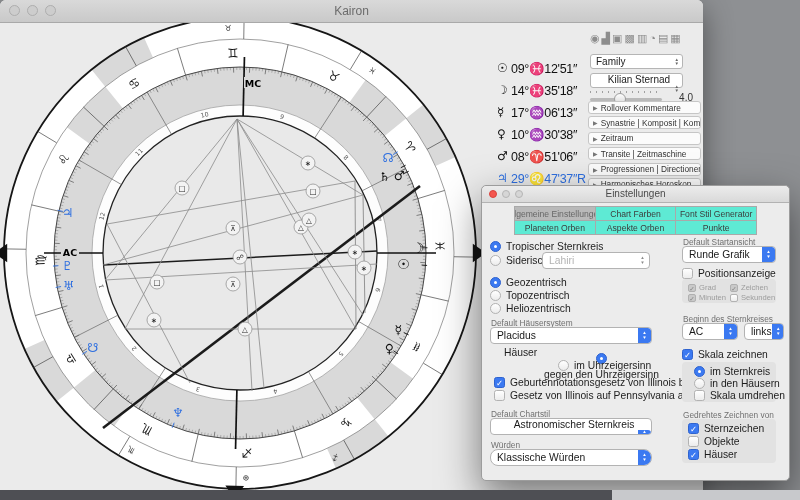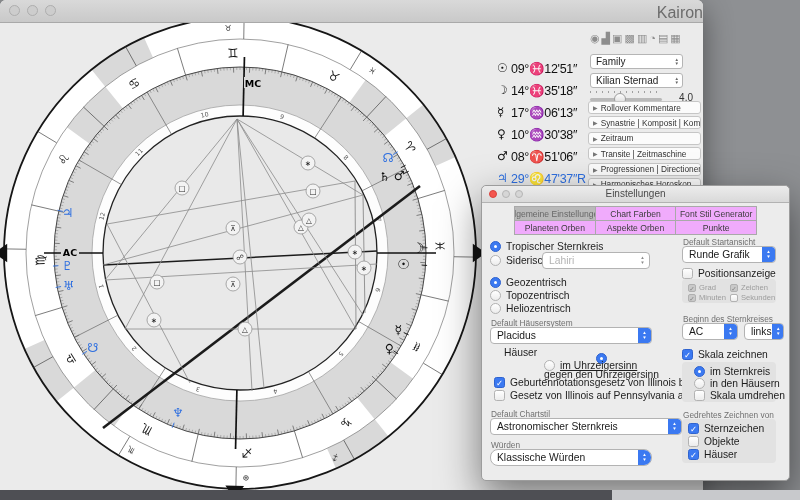--- a/index.html
+++ b/index.html
@@ -2,21 +2,21 @@
 <html><head>
 <meta charset="utf-8">
 <style>
   html,body{margin:0;padding:0;width:800px;height:500px;overflow:hidden;
     font-family:"Liberation Sans",sans-serif;background:#8e9093;-webkit-font-smoothing:antialiased;}
   
   #main-window{position:absolute;left:0;top:0;width:703px;height:490px;background:#ebebeb;
     border-radius:6px 6px 0 0;box-shadow:0 10px 30px rgba(0,0,0,.45);}
   .titlebar{position:relative;height:22px;background:linear-gradient(#d9d9d9,#c9c9c9);
     border-bottom:1px solid #a9a9a9;border-radius:6px 6px 0 0;}
-  .titlebar .title{position:absolute;left:0;right:0;top:4px;text-align:right;font-size:16px;color:#6c6c6c;}
+  .titlebar .title{position:absolute;left:0;right:0;top:4px;text-align:center;font-size:12px;color:#6c6c6c;}
   .dots{position:absolute;left:9px;top:5px;display:flex;gap:7px;}
   .dot{width:11px;height:11px;border-radius:50%;background:#cdcdcd;border:1px solid #aeaeae;box-sizing:border-box;}
   #main-content{position:absolute;left:0;top:23px;right:0;bottom:0;}
   svg{font-family:"DejaVu Sans",sans-serif;}
   
   #toolbar-icons{position:absolute;left:590px;top:9px;width:105px;display:flex;gap:2px;color:#8d8d8d;font-size:11px;}
   #toolbar-icons span{cursor:default;}
   .mini-select{position:absolute;height:15px;width:93px;background:#fff;border:1px solid #b5b5b5;border-radius:3px;
     font-size:10px;color:#222;display:flex;align-items:center;box-sizing:border-box;padding-left:5px;}
   .mini-select .stp{margin-left:auto;margin-right:3px;display:flex;flex-direction:column;line-height:4px;font-size:4.5px;color:#666;}
@@ -38,21 +38,21 @@
   
   #settings-window{position:absolute;left:481px;top:185px;width:309px;height:296px;background:#ececec;
     border-radius:5px;box-shadow:0 16px 40px rgba(0,0,0,.5);border:1px solid #9c9c9c;box-sizing:border-box;}
   #settings-window .stitle{position:absolute;left:0;right:0;top:0;height:16px;
     background:linear-gradient(#ececec,#d9d9d9);border-bottom:1px solid #b2b2b2;border-radius:5px 5px 0 0;}
   .stitle .title{position:absolute;left:0;right:0;top:2px;text-align:center;font-size:10px;color:#4a4a4a;}
   .sdots{position:absolute;left:7px;top:4px;display:flex;gap:5px;}
   .sdot{width:8px;height:8px;border-radius:50%;background:#d6d6d6;border:1px solid #b5b5b5;box-sizing:border-box;}
   .sdot.red{background:#f4564f;border-color:#d9423c;}
   .tabrow{position:absolute;left:33px;width:242px;height:15px;display:flex;}
-  .tab{flex:1;border:1px solid #a9a9a9;margin-left:-1px;background:#f0abfc;color:#3c3c3c;
+  .tab{flex:1;border:1px solid #a9a9a9;margin-left:-1px;background:#5eead4;color:#3c3c3c;
     font-size:8.6px;display:flex;align-items:center;justify-content:center;white-space:nowrap;overflow:hidden;}
   .tab.active{background:#b9b9b9;color:#676767;}
   .ctl{position:absolute;display:flex;align-items:center;gap:5px;font-size:10.3px;color:#1d1d1d;white-space:nowrap;}
   .rd{width:11px;height:11px;border-radius:50%;background:linear-gradient(#fff,#ececec);
     border:1px solid #b2b2b2;box-sizing:border-box;flex:none;}
   .rd.on{background:#3b79f1;border-color:#2f63cf;position:relative;}
   .rd.on:after{content:"";position:absolute;left:3px;top:3px;width:3px;height:3px;border-radius:50%;background:#fff;}
   .cb{width:11px;height:11px;border-radius:2.5px;background:linear-gradient(#fff,#ececec);
     border:1px solid #b2b2b2;box-sizing:border-box;flex:none;font-size:8.5px;line-height:10px;text-align:center;color:#fff;}
   .cb.on{background:#3b79f1;border-color:#2f63cf;}
@@ -612,21 +612,21 @@
         <span>▤</span>
         <span>▦</span>
       </div>
     <div class="mini-select" id="family-select" style="left:590px;top:31px;">
       <span>Family</span>
       <span class="stp">
           <span>▲</span>
           <span>▼</span>
         </span>
     </div>
-    <div class="mini-select" id="person-select" style="left:590px;top:50px;">
+    <div class="mini-select" id="person-select" style="left:590px;top:50px;flex-direction:column;">
       <span>Kilian Sternad</span>
       <span class="stp">
           <span>▲</span>
           <span>▼</span>
         </span>
     </div>
     <div class="slider-row">
       <div class="slider-ticks"></div>
       <div class="slider-track"></div>
       <div class="slider-thumb"></div>
@@ -752,34 +752,34 @@
       </span>
     </div>
     <div class="small-label" style="left: 24px; top: 163px;"></div>
     <div class="ctl" style="left: 22px; top: 161px;">
       <span>Häuser</span>
     </div>
     <div class="ctl" style="left: 62px; top: 167px; flex-direction: column;">
       <span class="rd on"></span>
       <span>gegen den Uhrzeigersinn</span>
     </div>
-    <div class="ctl" style="left: 62px; top: 174px; text-decoration: underline;">
+    <div class="ctl" style="left: 76px; top: 174px;">
       <span class="rd"></span>
       <span>im Uhrzeigersinn</span>
     </div>
     <div class="ctl" style="left: 12px; top: 191px;">
       <span class="cb on">✓</span>
       <span>Geburtennotationsgesetz von Illinois befolgen</span>
     </div>
     <div class="ctl" style="left: 12px; top: 204px;">
       <span class="cb"></span>
       <span>Gesetz von Illinois auf Pennsylvania anwenden</span>
     </div>
     <div class="small-label" style="left: 9px; top: 223px;">Default Chartstil</div>
-    <div class="sel" style="width: 192px; left: 8px; top: 232px;">
+    <div class="sel" style="width: 162px; left: 8px; top: 232px; flex-direction: column;">
       <span>Astronomischer Sternkreis</span>
       <span class="bstp">
         <span>▲</span>
         <span>▼</span>
       </span>
     </div>
     <div class="small-label" style="left: 9px; top: 254px;">Würden</div>
     <div class="sel" style="width: 162px; left: 8px; top: 263px; border-radius: 8px;">
       <span>Klassische Würden</span>
       <span class="bstp">

